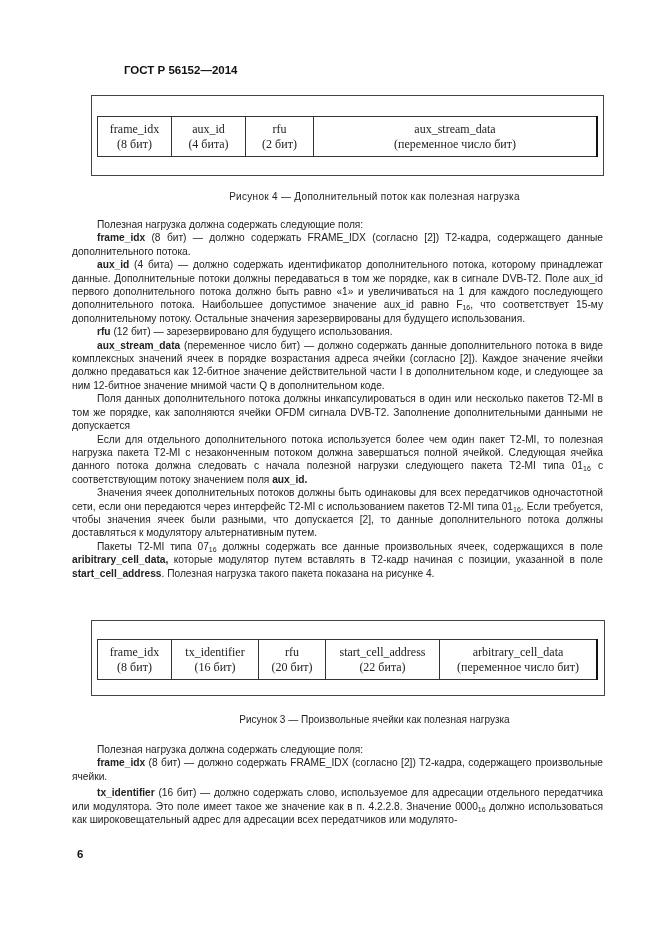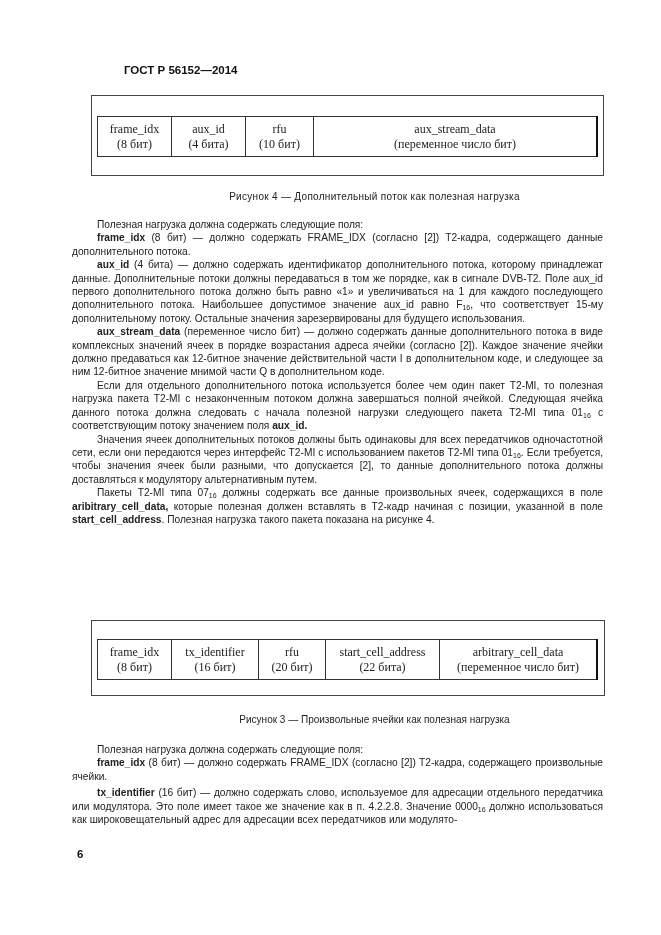--- a/index.html
+++ b/index.html
@@ -22,35 +22,37 @@
 <body>
 
 <div class="hdr">ГОСТ Р 56152—2014</div>
 
 <div class="frame" style="left:91px; top:95px; width:513px; height:81px;"></div>
 <table class="ftable" style="left:97px; top:116px; width:501px; height:41px;">
   <tbody>
       <tr>
     <td style="width:73px;"><span>frame_idx</span><br><span>(8 бит)</span></td>
     <td style="width:73px;"><span>aux_id</span><br><span>(4 бита)</span></td>
-    <td style="width:67px;"><span>rfu</span><br><span>(10 бит)</span></td>
+    <td style="width:67px;"><span>rfu</span><br><span>(2 бит)</span></td>
     <td class="last"><span>aux_stream_data</span><br><span>(переменное число бит)</span></td>
   </tr>
 </tbody>
   </table>
 <div class="caption sp" style="top:191px;">Рисунок 4 — Дополнительный поток как полезная нагрузка</div>
 
 <div class="text" style="top:218px;">
   <p>Полезная нагрузка должна содержать следующие поля:</p>
   <p><b>frame_idx</b><span> (8 бит) — должно содержать FRAME_IDX (согласно [2]) T2-кадра, содержащего данные дополнительного потока.</span></p>
   <p><b>aux_id</b><span> (4 бита) — должно содержать идентификатор дополнительного потока, которому принадлежат данные. Дополнительные потоки должны передаваться в том же порядке, как в сигнале DVB-T2. Поле aux_id первого дополнительного потока должно быть равно «1» и увеличиваться на 1 для каждого последующего дополнительного потока. Наибольшее допустимое значение aux_id равно F</span><sub>16</sub><span>, что соответствует 15-му дополнительному потоку. Остальные значения зарезервированы для будущего использования.</span></p>
+  <p><b>rfu</b><span> (12 бит) — зарезервировано для будущего использования.</span></p>
   <p><b>aux_stream_data</b><span> (переменное число бит) — должно содержать данные дополнительного потока в виде комплексных значений ячеек в порядке возрастания адреса ячейки (согласно [2]). Каждое значение ячейки должно предаваться как 12-битное значение действительной части I в дополнительном коде, и следующее за ним 12-битное значение мнимой части Q в дополнительном коде.</span></p>
+  <p>Поля данных дополнительного потока должны инкапсулироваться в один или несколько пакетов T2-MI в том же порядке, как заполняются ячейки OFDM сигнала DVB-T2. Заполнение дополнительными данными не допускается</p>
   <p><span>Если для отдельного дополнительного потока используется более чем один пакет T2-MI, то полезная нагрузка пакета T2-MI с незаконченным потоком должна завершаться полной ячейкой. Следующая ячейка данного потока должна следовать с начала полезной нагрузки следующего пакета T2-MI типа 01</span><sub>16</sub><span> с соответствующим потоку значением поля </span><b>aux_id.</b></p>
   <p><span>Значения ячеек дополнительных потоков должны быть одинаковы для всех передатчиков одночастотной сети, если они передаются через интерфейс T2-MI с использованием пакетов T2-MI типа 01</span><sub>16</sub><span>. Если требуется, чтобы значения ячеек были разными, что допускается [2], то данные дополнительного потока должны доставляться к модулятору альтернативным путем.</span></p>
-  <p><span>Пакеты T2-MI типа 07</span><sub>16</sub><span> должны содержать все данные произвольных ячеек, содержащихся в поле </span><b>aribitrary_cell_data,</b><span> которые полезная должен вставлять в T2-кадр начиная с позиции, указанной в поле </span><b>start_cell_address</b><span>. Полезная нагрузка такого пакета показана на рисунке 4.</span></p>
+  <p><span>Пакеты T2-MI типа 07</span><sub>16</sub><span> должны содержать все данные произвольных ячеек, содержащихся в поле </span><b>aribitrary_cell_data,</b><span> которые модулятор путем вставлять в T2-кадр начиная с позиции, указанной в поле </span><b>start_cell_address</b><span>. Полезная нагрузка такого пакета показана на рисунке 4.</span></p>
 </div>
 
 <div class="frame" style="left:91px; top:620px; width:514px; height:76px;"></div>
 <table class="ftable" style="left:97px; top:639px; width:501px; height:41px;">
   <tbody>
       <tr>
     <td style="width:73px;"><span>frame_idx</span><br><span>(8 бит)</span></td>
     <td style="width:86px;"><span>tx_identifier</span><br><span>(16 бит)</span></td>
     <td style="width:66px;"><span>rfu</span><br><span>(20 бит)</span></td>
     <td style="width:113px;"><span>start_cell_address</span><br><span>(22 бита)</span></td>

